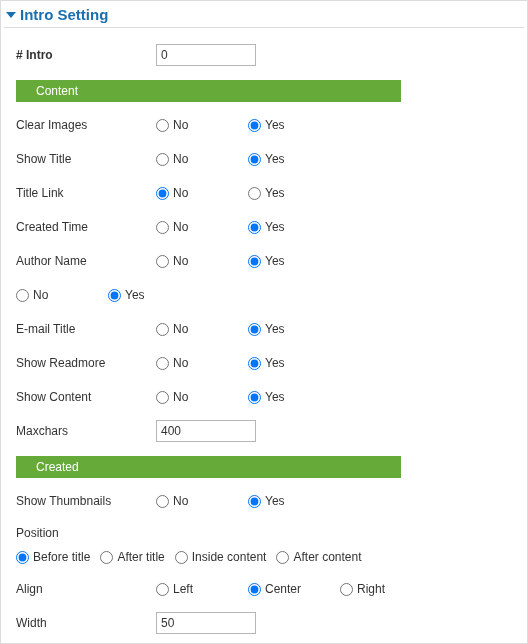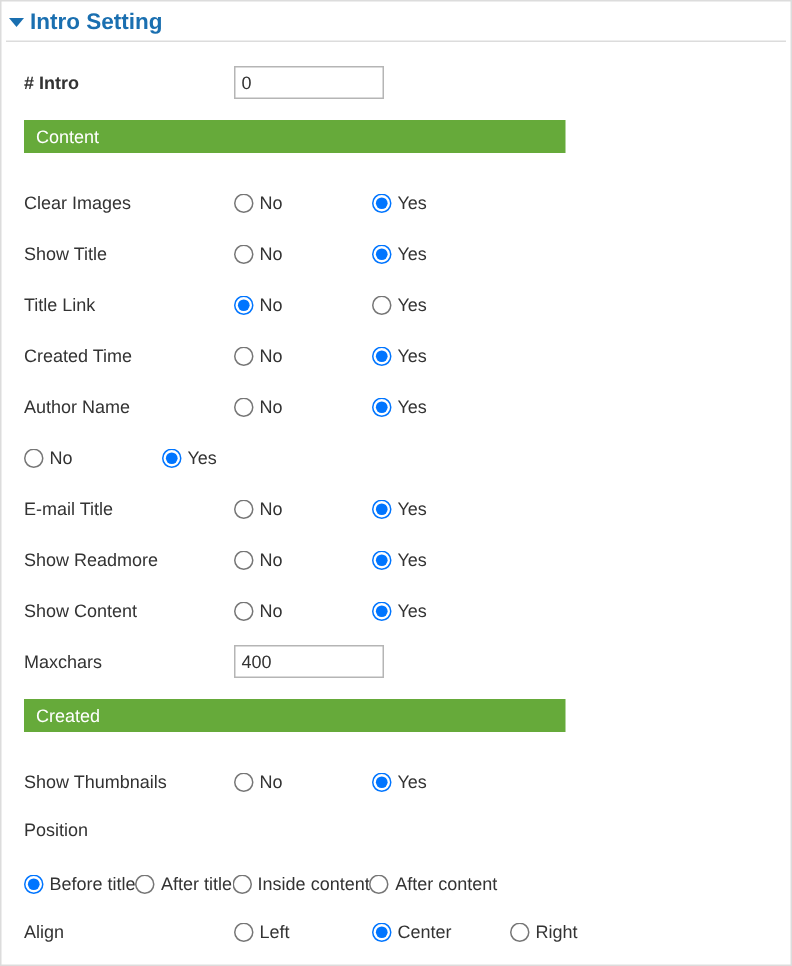--- a/index.html
+++ b/index.html
@@ -52,36 +52,37 @@
   .label.bold { font-weight: bold; }
   .cell {
     width: 92px;
     display: flex;
     align-items: center;
     gap: 4px;
   }
   .section-bar {
     background: #66aa3a;
     color: #fff;
-    padding: 4px 8px;
-    margin: 10px 0 18px 0;
+    padding: 4px 20px;
+    margin: 10px 0 8px 0;
     width: 345px;
     font-size: 12px;
   }
   input[type="text"] {
     border: 1px solid #b5b5b5;
     height: 18px;
     padding: 1px 4px;
     font-size: 12px;
     width: 90px;
     color: #333;
   }
   .pos-row {
     display: flex;
     align-items: flex-start;
+    gap: 10px;
     padding: 4px 0 10px 0;
     flex-wrap: nowrap;
   }
   .opt {
     display: flex;
     align-items: center;
     gap: 4px;
     white-space: nowrap;
   }
   input[type="radio"] {
@@ -223,21 +224,21 @@
             <span>No</span>
           </label>
           <label class="cell">
             <input type="radio" name="t_show" checked="" style="">
             <span>Yes</span>
           </label>
         </div>
       </div>
 
     <div class="spacer"></div>
-    <div class="label" style="margin-bottom:18px;">Position</div>
+    <div class="label" style="margin-bottom:6px;">Position</div>
     <div class="pos-row" id="position-row">
         <label class="opt">
           <input type="radio" name="pos" checked="" style="">
           <span>Before title</span>
         </label>
         <label class="opt">
           <input type="radio" name="pos" style="">
           <span>After title</span>
         </label>
         <label class="opt">

